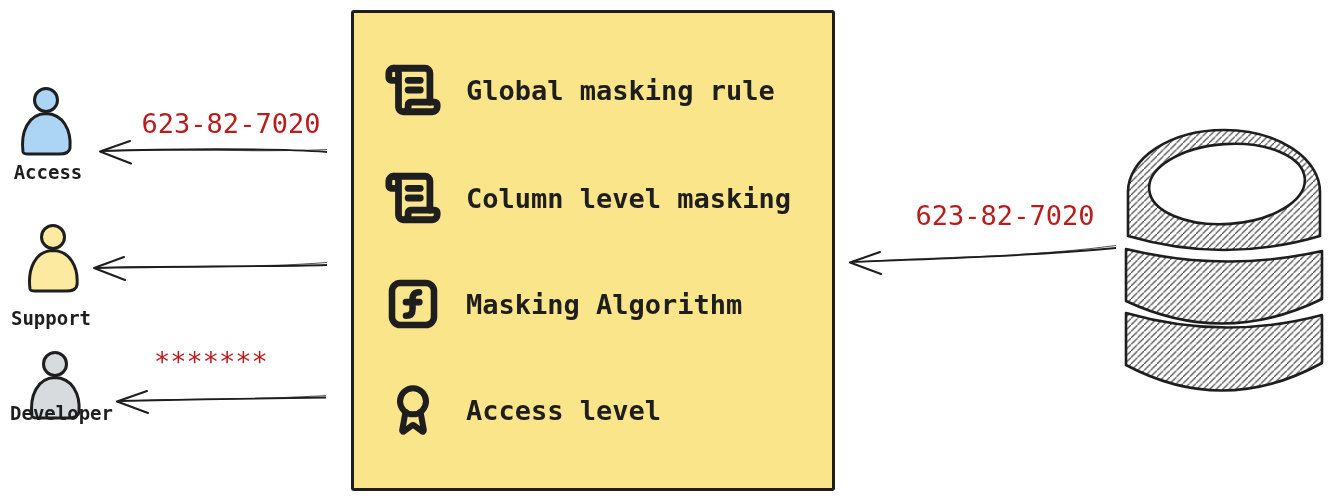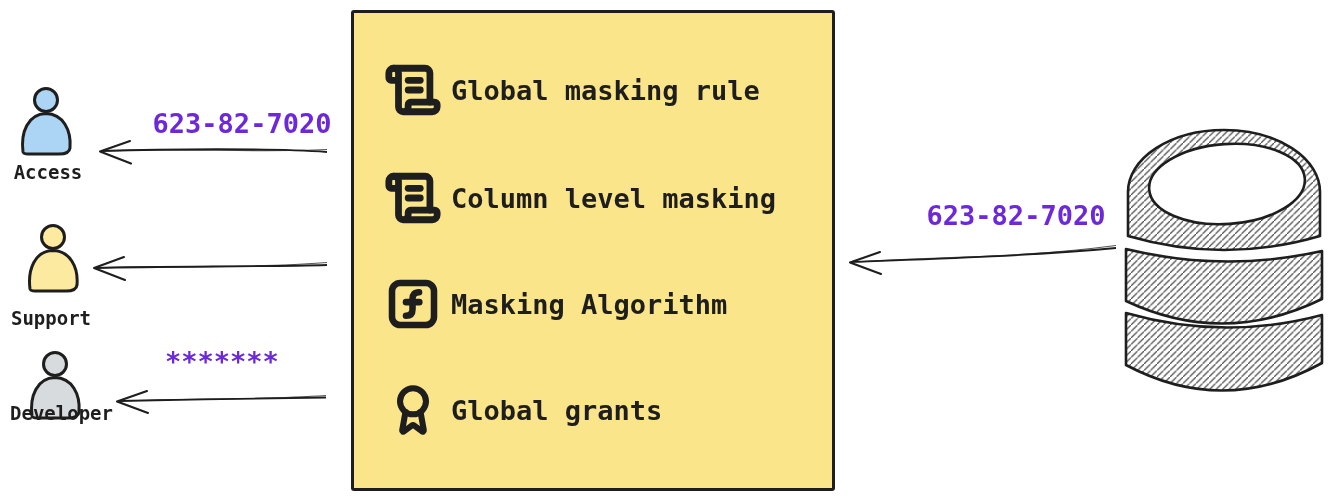--- a/index.html
+++ b/index.html
@@ -2,33 +2,33 @@
 <html><head>
 <meta charset="utf-8">
 <style>
   html,body{margin:0;padding:0;background:#ffffff;}
   #stage{
     position:relative;width:1340px;height:504px;background:#ffffff;overflow:hidden;
     font-family:"DejaVu Sans Mono","Liberation Mono",monospace;color:#1e1e1e;
   }
   svg.layer{position:absolute;left:0;top:0;pointer-events:none;}
   .value-label{
-    position:absolute;text-align:center;font-size:27px;font-weight:700;
-    line-height:32px;letter-spacing:0px;color:#6d28d9;white-space:nowrap;margin-left:11px;
+    position:absolute;text-align:center;font-size:27px;font-weight:400;
+    line-height:32px;letter-spacing:0px;color:#b91c1c;white-space:nowrap;
   }
   .person-label{
     position:absolute;text-align:center;font-size:19px;font-weight:700;
     line-height:20px;color:#1e1e1e;white-space:nowrap;
   }
   #masking-box{
     position:absolute;left:351px;top:10px;width:484px;height:481px;
     background:#fae58a;border:3px solid #1e1e1e;border-radius:3px;box-sizing:border-box;
   }
   .box-row{
-    position:absolute;left:30px;height:66px;display:flex;align-items:center;gap:9px;
+    position:absolute;left:30px;height:66px;display:flex;align-items:center;gap:24px;
   }
   .box-row .icon-slot{width:58px;height:66px;display:flex;align-items:center;justify-content:center;flex:0 0 58px;}
   .box-row .row-label{font-size:27px;font-weight:600;white-space:nowrap;color:#1e1e1e;}
   .lucide{stroke:#1e1e1e;fill:none;stroke-width:2.8;stroke-linecap:round;stroke-linejoin:round;}
 </style>
 </head>
 <body>
 
 <div id="stage">
 
@@ -69,21 +69,21 @@
       <span class="row-label">Masking Algorithm</span>
     </div>
 
     <div class="box-row" style="top:364px;">
       <span class="icon-slot">
         <svg class="lucide" width="52" height="62" viewBox="0 0 24 24">
           <path d="m15.477 12.89 1.515 8.526a.5.5 0 0 1-.81.47l-3.58-2.687a1 1 0 0 0-1.197 0l-3.586 2.686a.5.5 0 0 1-.81-.469l1.514-8.526"></path>
           <circle cx="12" cy="8" r="6"></circle>
         </svg>
       </span>
-      <span class="row-label">Global grants</span>
+      <span class="row-label">Access level</span>
     </div>
   </div>
 
   <svg class="layer" width="1340" height="504" viewBox="0 0 1340 504">
     <defs>
       <pattern id="hatch" patternUnits="userSpaceOnUse" width="6.5" height="6.5">
         <line x1="0" y1="6.5" x2="6.5" y2="0" stroke="#4d4d4d" stroke-width="1.25"></line>
       </pattern>
       <g id="person" stroke="#1e1e1e" stroke-width="3" stroke-linejoin="round">
         <path d="M3,64 C0.5,44 8,26 26,25.5 C43,26 51.5,42 50,60 C49.5,64.5 45,66 39,66 L13,66 C6.5,66 3.5,66 3,64 Z"></path>

